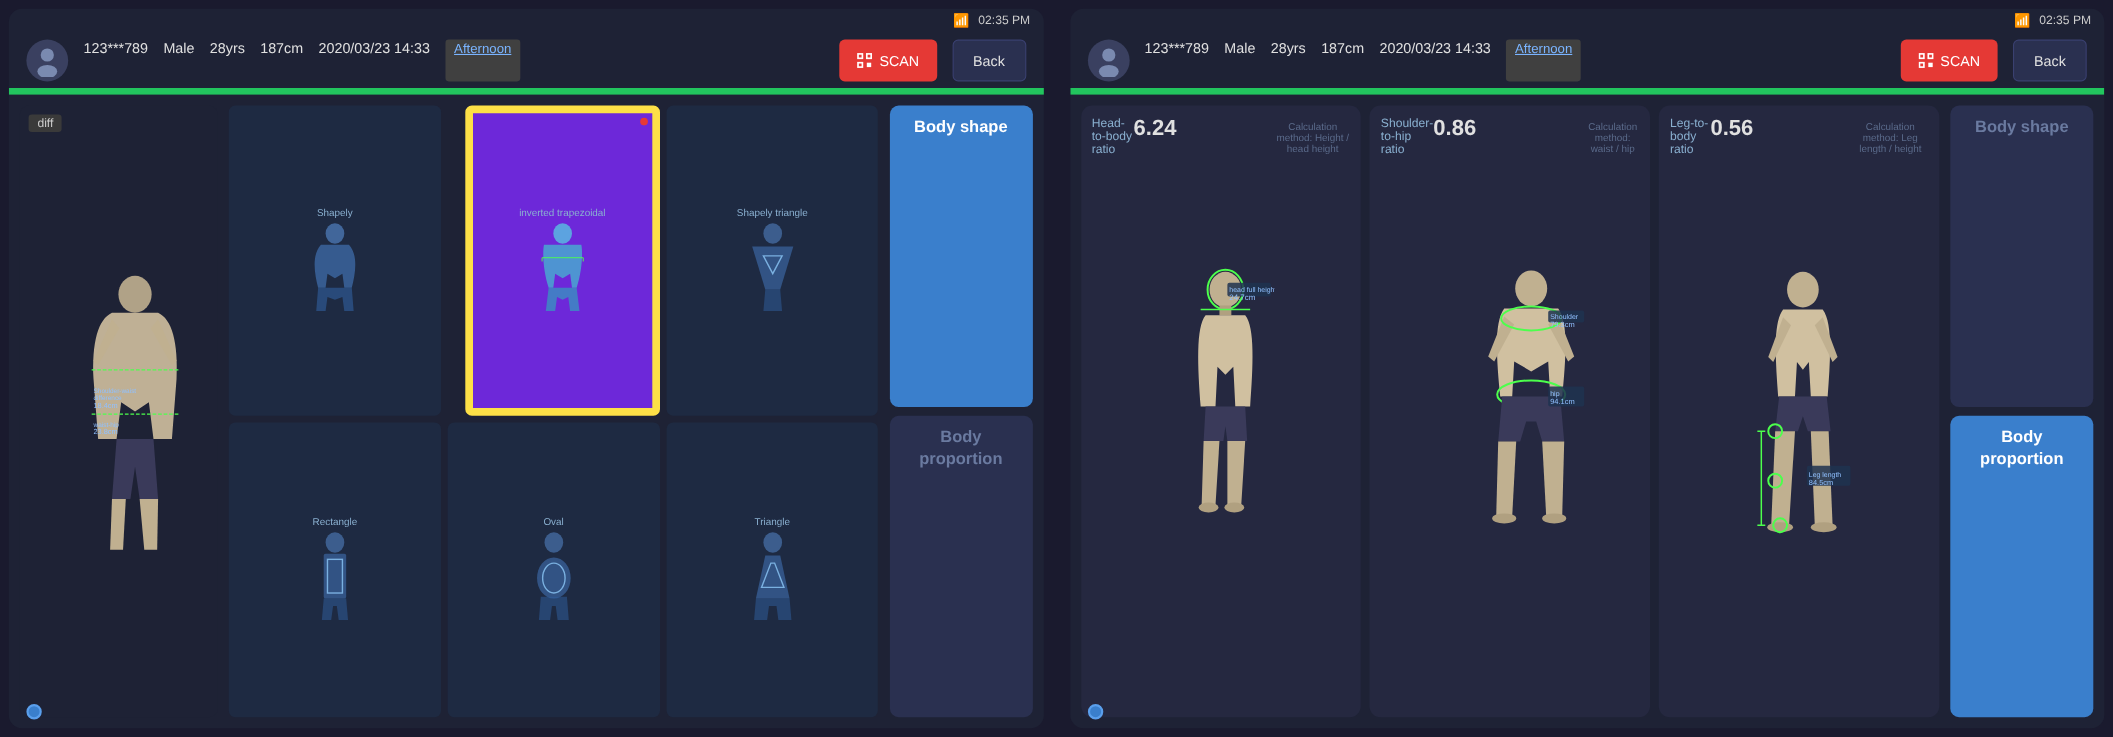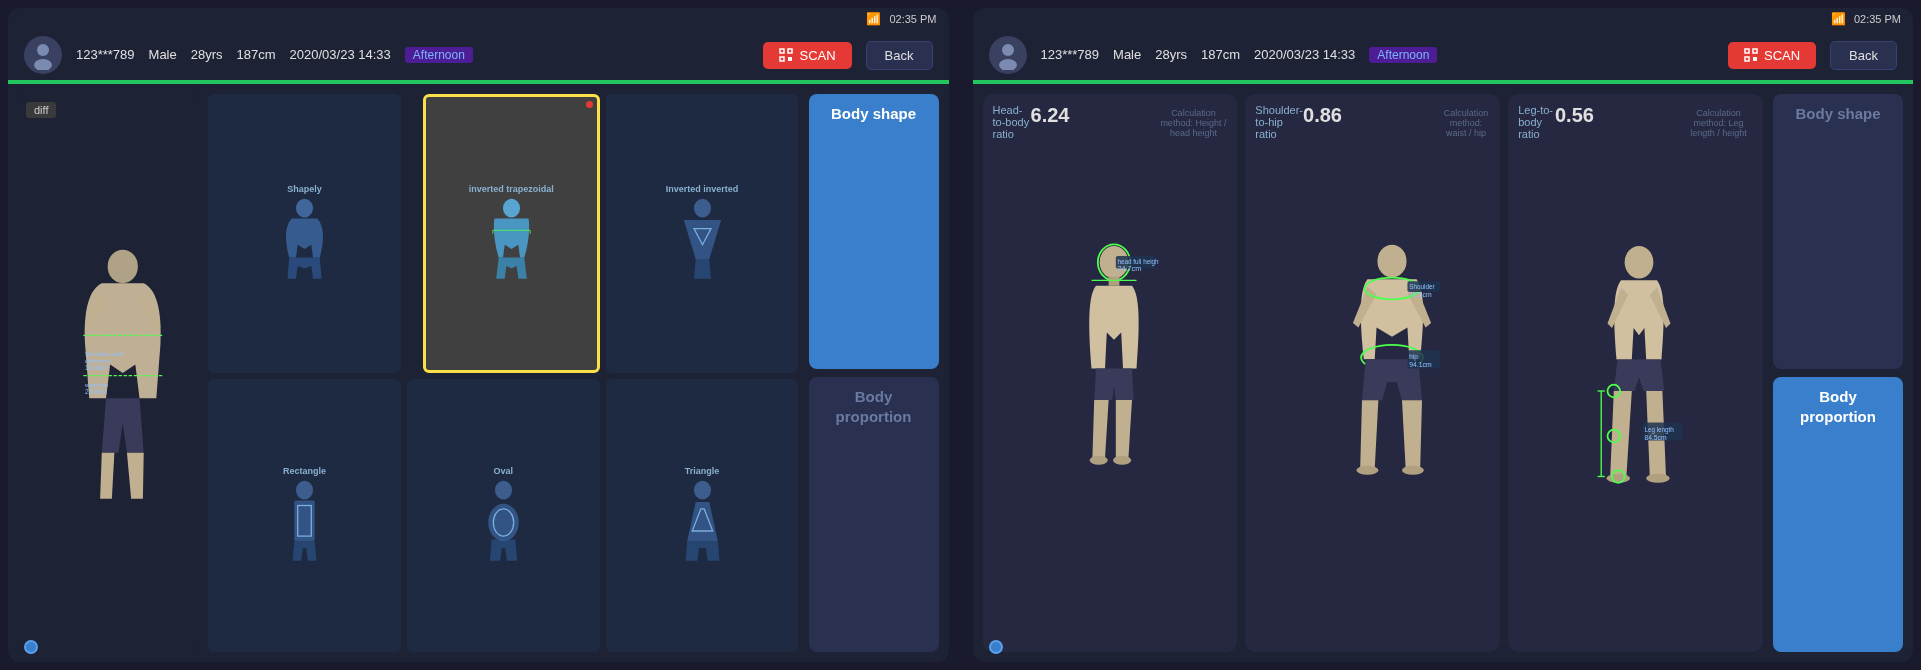--- a/index.html
+++ b/index.html
@@ -33,24 +33,23 @@
       gap: 8px;
       font-size: 11px;
       color: #ccc;
     }
 
     .wifi-icon { font-size: 12px; }
 
     
     .header {
       display: flex;
-      align-items: center;
       padding: 6px 16px;
       gap: 14px;
-      border-bottom: 4px solid #22c55e;
+      border-bottom: 6px solid #22c55e;
     }
 
     .avatar {
       width: 38px;
       height: 38px;
       border-radius: 50%;
       background: #3a4060;
       display: flex;
       align-items: center;
       justify-content: center;
@@ -61,25 +60,26 @@
 
     .user-info {
       display: flex;
       gap: 14px;
       font-size: 13px;
       color: #e0e0e0;
       flex: 1;
     }
 
     .user-tag {
-      background: #4c1d95;
+      background: #404040;
       color: #7ab4ff;
       padding: 1px 8px;
       border-radius: 3px;
       font-size: 12px;
+      text-decoration: underline;
     }
 
     .scan-btn {
       background: #e53935;
       color: white;
       border: none;
       padding: 6px 16px;
       border-radius: 5px;
       font-size: 13px;
       cursor: pointer;
@@ -137,26 +137,25 @@
     .shape-card {
       background: #1e2a42;
       border-radius: 6px;
       padding: 6px;
       display: flex;
       flex-direction: column;
       align-items: center;
       justify-content: center;
       position: relative;
       cursor: pointer;
-      font-weight: bold;
     }
 
     .shape-card.active {
-      background: #404040;
-      border: 3px solid #fde047;
+      background: #6d28d9;
+      border: 7px solid #fde047;
       margin-left: 16px;
     }
 
     .shape-label {
       font-size: 9px;
       color: #8ab0d0;
       text-align: center;
       margin-bottom: 4px;
     }
 
@@ -346,21 +345,21 @@
           <path d="M10,24 C8,35 10,55 15,70 L20,70 L22,55 L30,60 L38,55 L40,70 L45,70 C50,55 52,35 50,24 Z" fill="#4aa0d0" opacity="0.9"></path>
 
           <line x1="8" y1="38" x2="52" y2="38" stroke="#4cff4c" stroke-width="1"></line>
           <line x1="8" y1="38" x2="8" y2="42" stroke="#4cff4c" stroke-width="1"></line>
           <line x1="52" y1="38" x2="52" y2="42" stroke="#4cff4c" stroke-width="1"></line>
           <path d="M15,70 L12,95 L22,95 L24,80 L30,83 L36,80 L38,95 L48,95 L45,70 Z" fill="#3a90c0" opacity="0.8"></path>
         </svg>
       </div>
 
       <div class="shape-card">
-        <span class="shape-label">Inverted inverted</span>
+        <span class="shape-label">Shapely triangle</span>
         <svg viewBox="0 0 60 100" width="55" height="85">
           <ellipse cx="30" cy="12" rx="10" ry="11" fill="#5080c0" opacity="0.6"></ellipse>
           <polygon points="8,26 52,26 38,72 22,72" fill="#4070b0" opacity="0.6"></polygon>
 
           <polygon points="20,36 40,36 30,55" fill="none" stroke="#7ab0e0" stroke-width="1.5"></polygon>
           <line x1="30" y1="55" x2="30" y2="55" stroke="#7ab0e0" stroke-width="1"></line>
           <path d="M22,72 L20,95 L30,95 L30,80 L30,95 L40,95 L38,72 Z" fill="#3060a0" opacity="0.5"></path>
         </svg>
       </div>
 

